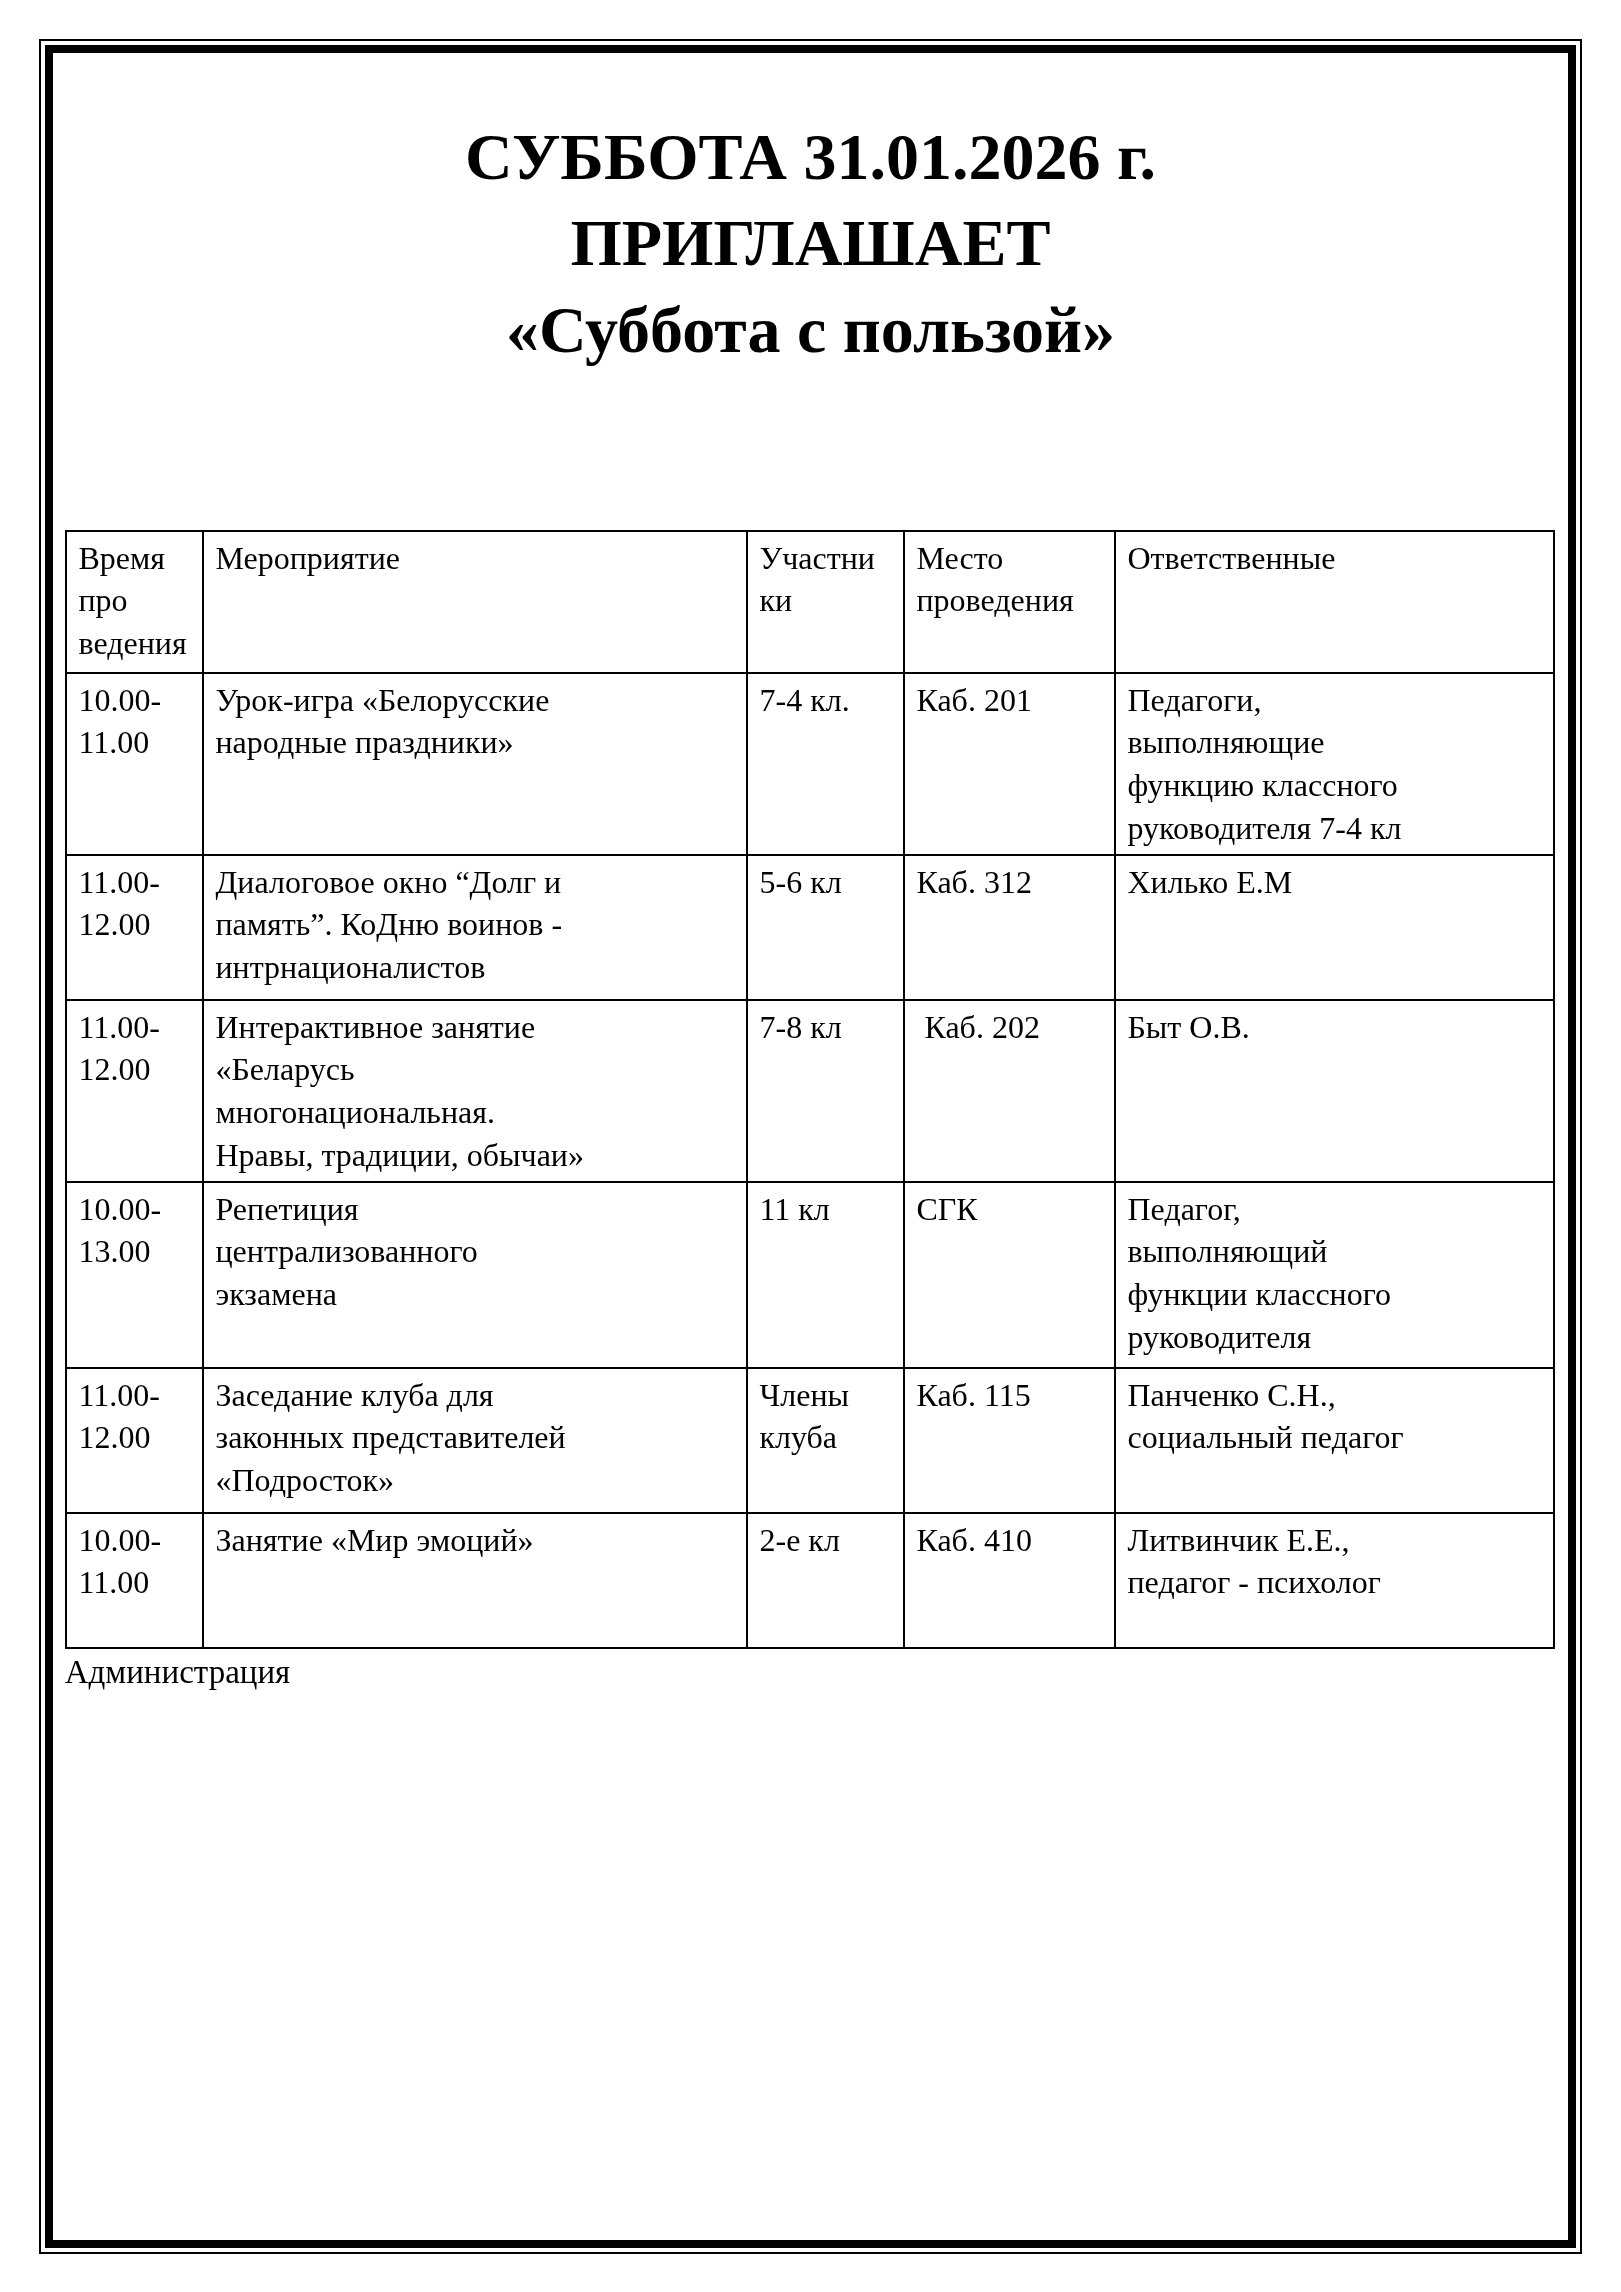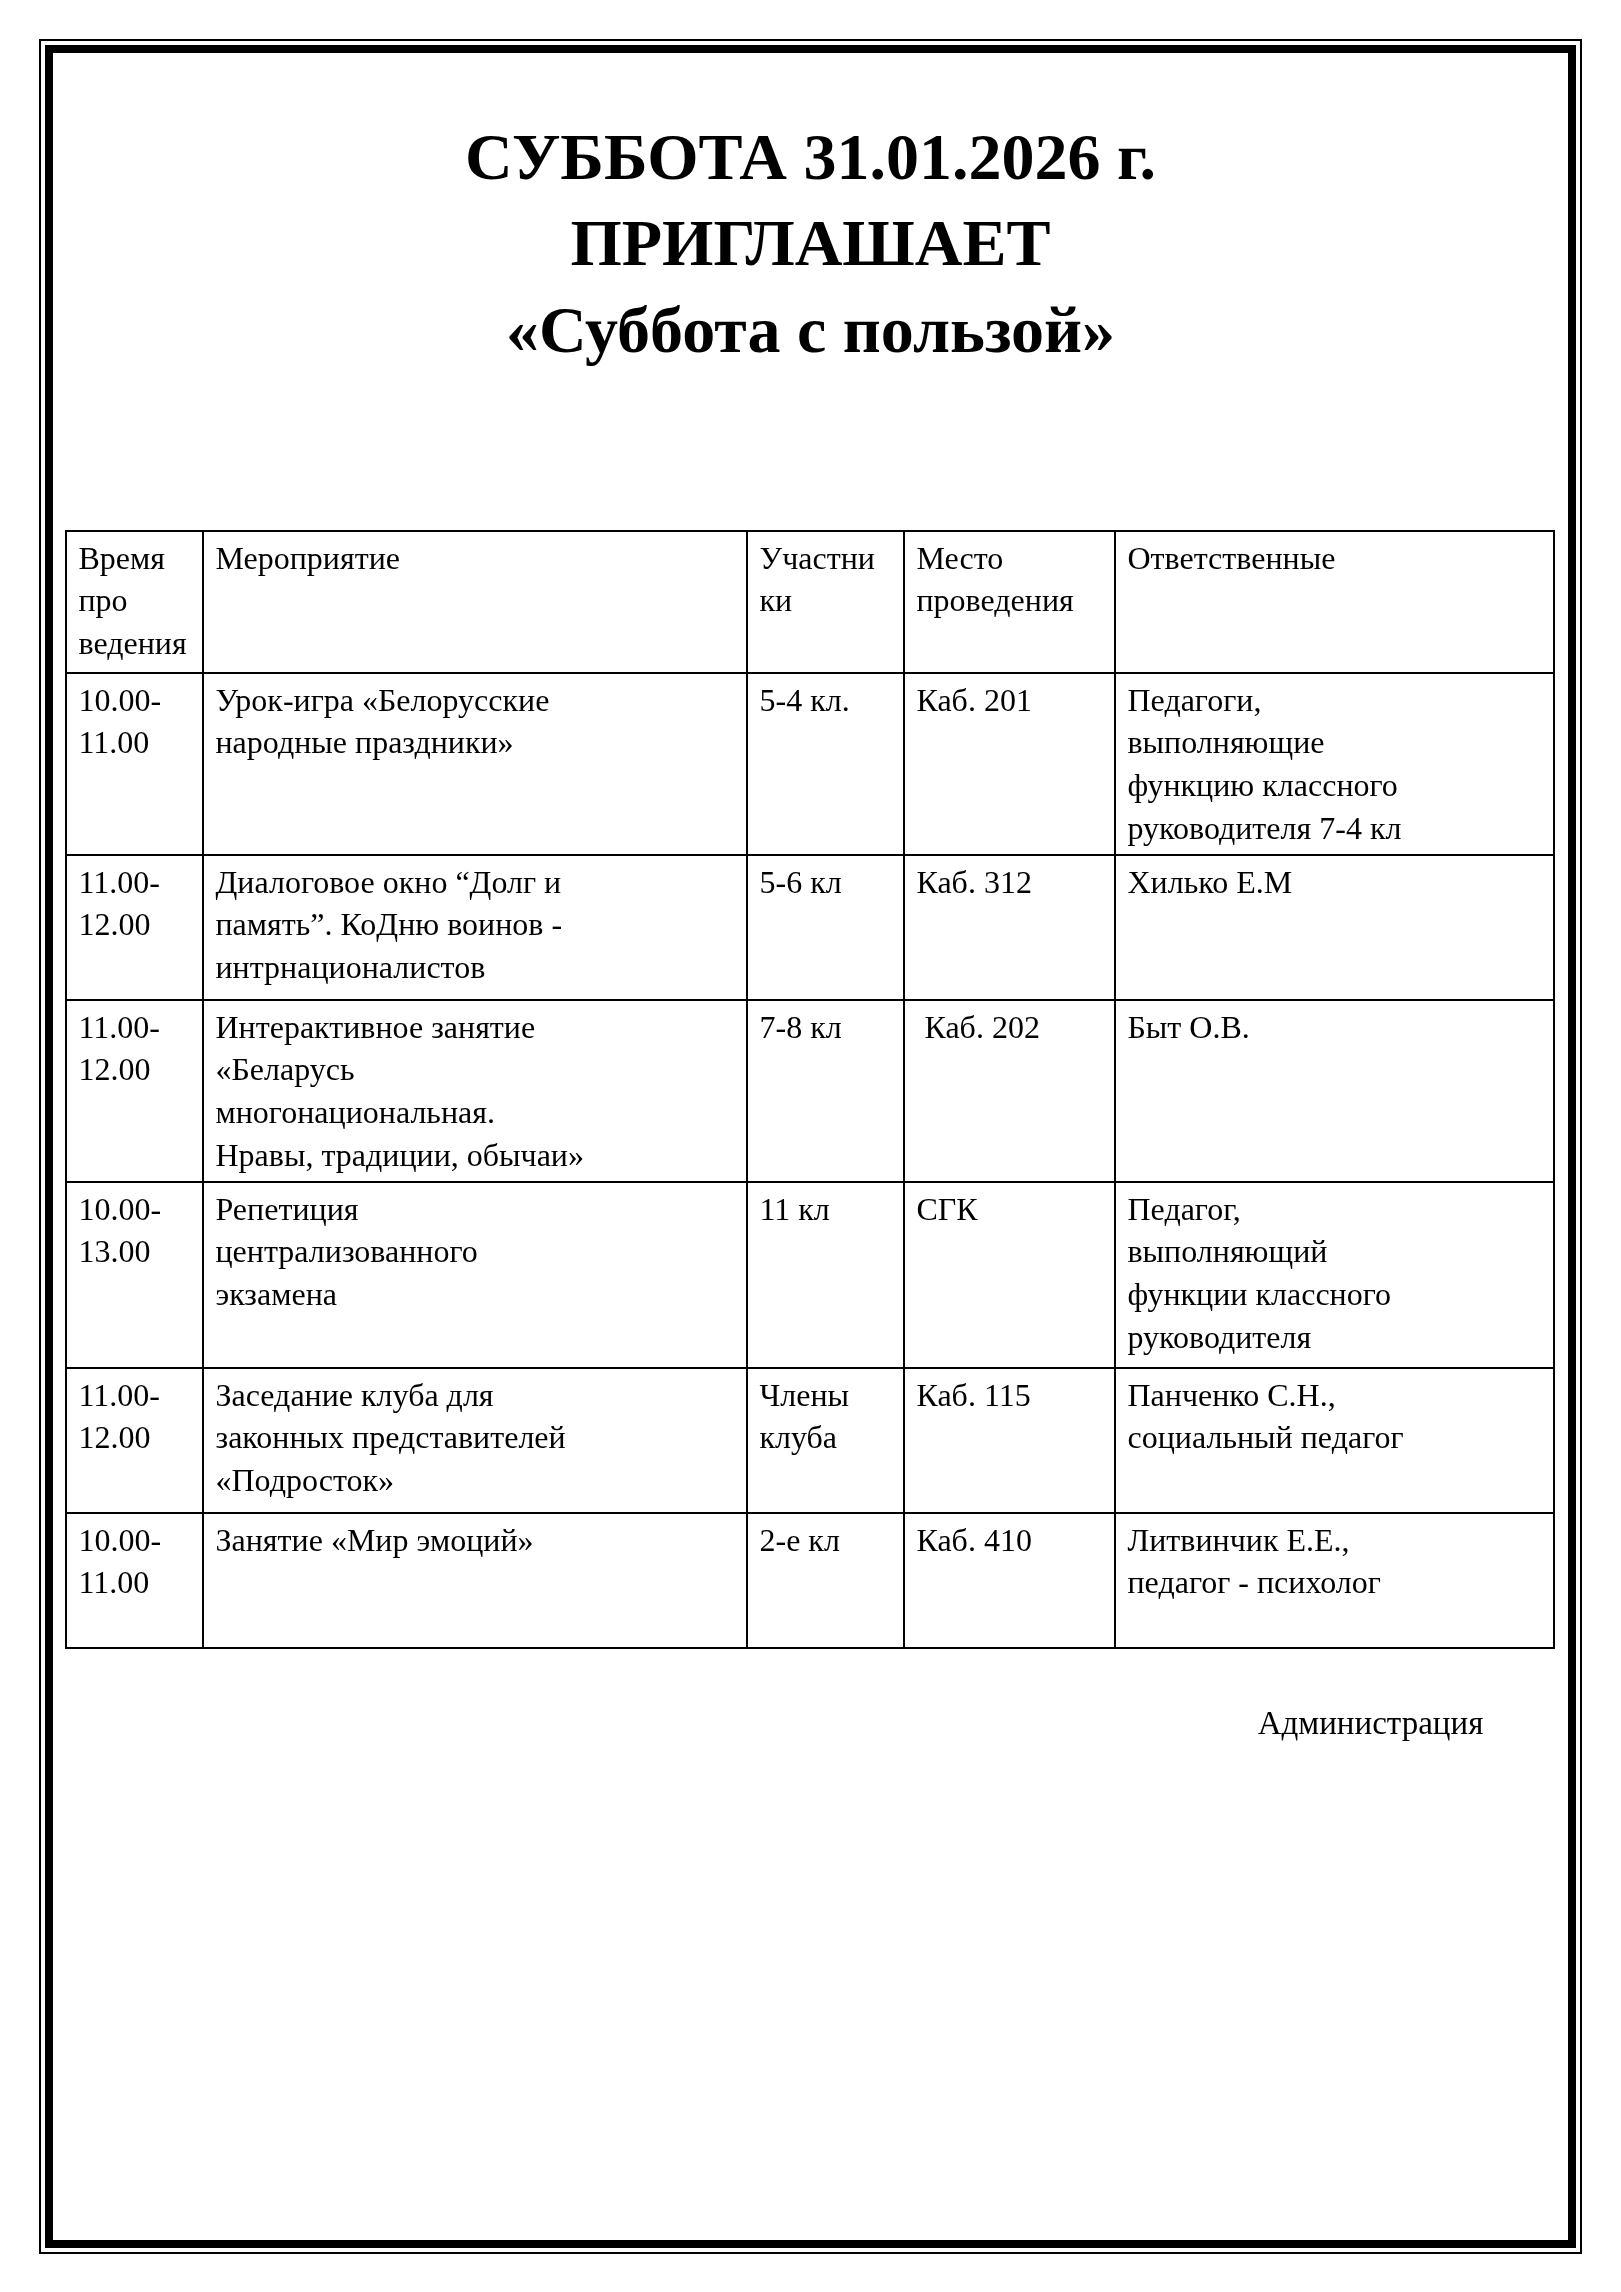--- a/index.html
+++ b/index.html
@@ -57,22 +57,20 @@
   }
   tr.r-head { height: 142px; }
   tr.r-0 { height: 176px; }
   tr.r-1 { height: 145px; }
   tr.r-2 { height: 181px; }
   tr.r-3 { height: 142px; }
   tr.r-4 { height: 186px; }
   tr.r-5 { height: 145px; }
   tr.r-6 { height: 135px; }
   .footer {
-    margin-top: 51px;
-    text-align: right;
     padding-right: 73px;
     font-size: 33px;
     line-height: 1.4;
   }
 </style>
 </head>
 <body>
 
 <div class="frame-outer">
   <div class="frame-inner">
@@ -99,21 +97,21 @@
 ки</th>
           <th>Место
 проведения</th>
           <th>Ответственные</th>
         </tr>
         <tr class="r-0">
           <td>10.00-
 11.00</td>
           <td>Урок-игра «Белорусские
 народные праздники»</td>
-          <td>5-4 кл.</td>
+          <td>7-4 кл.</td>
           <td>Каб. 201</td>
           <td>Педагоги,
 выполняющие
 функцию классного
 руководителя 7-4 кл</td>
         </tr>
         <tr class="r-1">
           <td>11.00-
 12.00</td>
           <td>Диалоговое окно “Долг и

